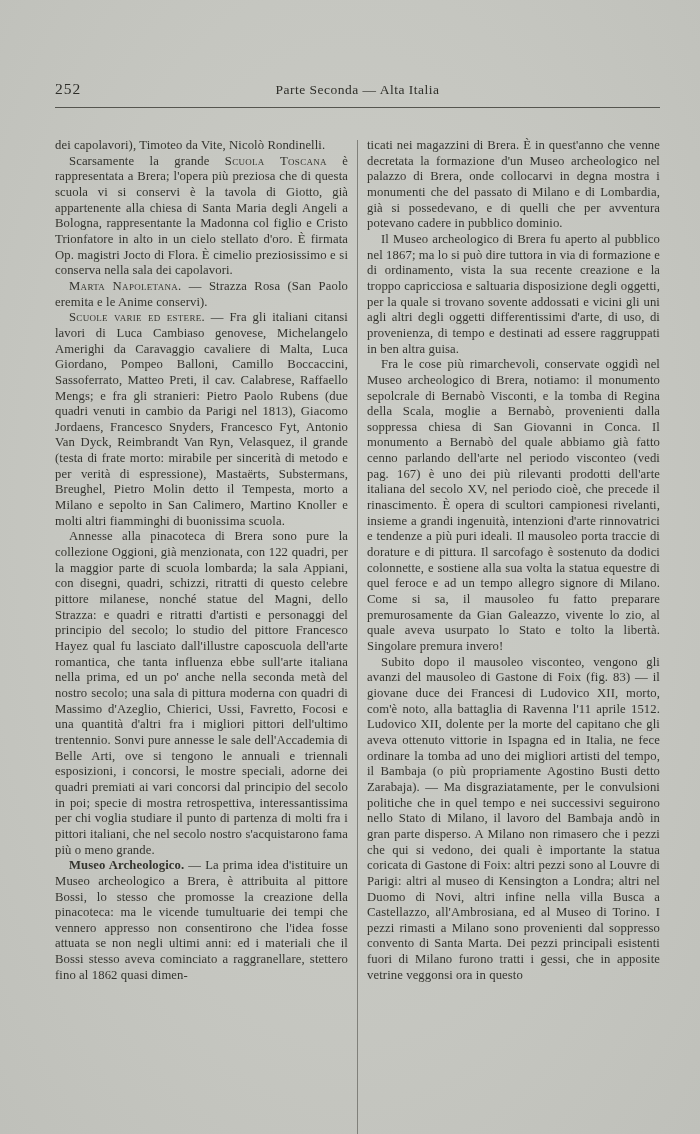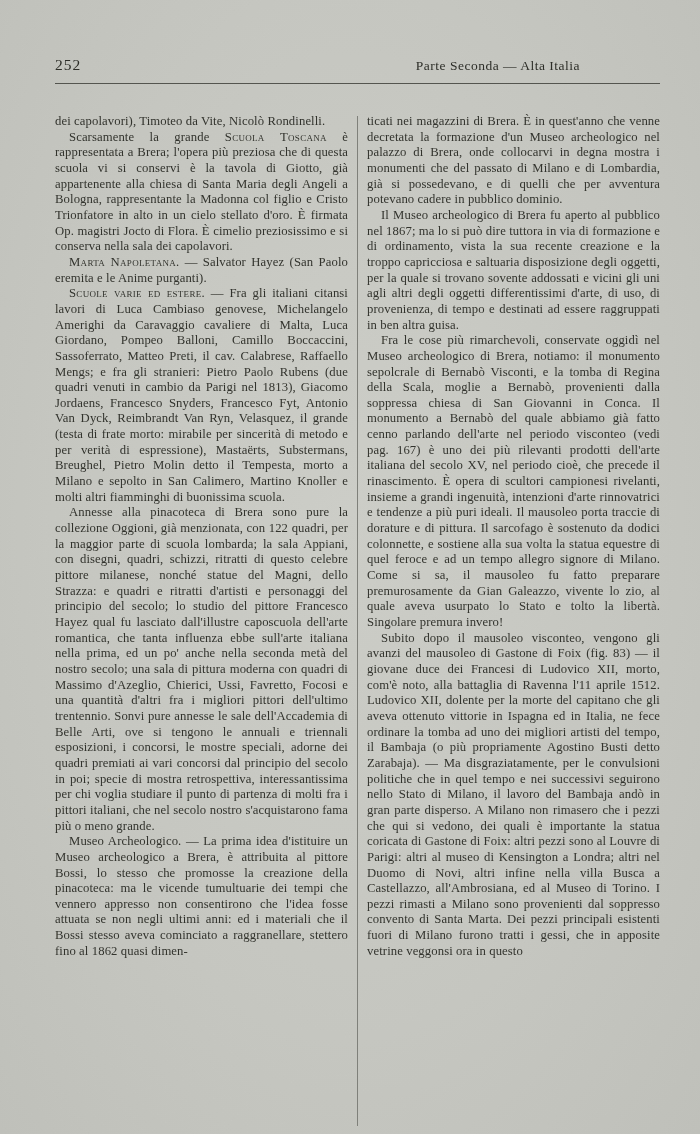--- a/index.html
+++ b/index.html
@@ -12,34 +12,35 @@
     overflow: hidden;
     background: radial-gradient(ellipse at 50% 45%, #cccdc7 0%, #c5c6c0 60%, #bfc0ba 100%);
     font-family: "Liberation Serif", "DejaVu Serif", serif;
     color: #33332d;
   }
   .page {
     box-sizing: border-box;
     width: 700px;
     height: 1064px;
     padding: 56px 40px 6px 55px;
+    margin-top: 24px;
   }
   .page-header {
     display: grid;
     grid-template-columns: 80px 1fr 80px;
     align-items: baseline;
     font-size: 14.5px;
     color: #2e2e29;
   }
   .page-number {
     font-size: 15.5px;
     letter-spacing: 1px;
   }
   .running-title {
-    text-align: right;
+    text-align: center;
     letter-spacing: 0.5px;
     font-size: 13.5px;
   }
   .header-rule {
     border: none;
     border-top: 1.2px solid #55554f;
     margin: 9px 0 0 0;
   }
   .text-block {
     display: flex;
@@ -61,41 +62,41 @@
     font-size: 12.7px;
     line-height: 15.65px;
     text-align: justify;
     letter-spacing: 0.1px;
   }
   .para.indent {
     text-indent: 14px;
   }
   .seg-plain { font-style: normal; }
   .seg-italic { }
-  .seg-bold { font-weight: normal; }
+  .seg-bold { font-weight: bold; }
   .seg-smallcaps { font-variant: small-caps; letter-spacing: 0.3px; }
 </style>
 </head>
 <body>
 
 <div class="page">
 
   <header class="page-header">
     <span class="page-number">252</span>
     <span class="running-title">Parte Seconda  —  Alta Italia</span>
     <span></span>
   </header>
 
   <hr class="header-rule">
 
   <div class="text-block">
     <div class="col">
         <p class="para"><span class="seg-plain">dei capolavori), Timoteo da Vite, Nicolò Rondinelli.</span></p>
         <p class="para indent"><span class="seg-plain">Scarsamente la grande </span><span class="seg-smallcaps">Scuola Toscana</span><span class="seg-plain"> è rappresentata a Brera; l'opera più preziosa che di questa scuola vi si conservi è la tavola di Giotto, già appartenente alla chiesa di Santa Maria degli Angeli a Bologna, rappresentante la </span><span class="seg-italic">Madonna col figlio</span><span class="seg-plain"> e </span><span class="seg-italic">Cristo Trionfatore</span><span class="seg-plain"> in alto in un cielo stellato d'oro. È firmata </span><span class="seg-italic">Op. magistri Jocto di Flora</span><span class="seg-plain">. È cimelio preziosissimo e si conserva nella sala dei capolavori.</span></p>
-        <p class="para indent"><span class="seg-smallcaps">Marta Napoletana</span><span class="seg-plain">. — Salvator Hayez (</span><span class="seg-italic">San Paolo eremita</span><span class="seg-plain"> e le </span><span class="seg-italic">Anime purganti</span><span class="seg-plain">).</span></p>
+        <p class="para indent"><span class="seg-smallcaps">Marta Napoletana</span><span class="seg-plain">. — Strazza Rosa (</span><span class="seg-italic">San Paolo eremita</span><span class="seg-plain"> e le </span><span class="seg-italic">Anime conservi</span><span class="seg-plain">).</span></p>
         <p class="para indent"><span class="seg-smallcaps">Scuole varie ed estere</span><span class="seg-plain">. — Fra gli italiani citansi lavori di Luca Cambiaso genovese, Michelangelo Amerighi da Caravaggio cavaliere di Malta, Luca Giordano, Pompeo Balloni, Camillo Boccaccini, Sassoferrato, Matteo Preti, il cav. Calabrese, Raffaello Mengs; e fra gli stranieri: Pietro Paolo Rubens (due quadri venuti in cambio da Parigi nel 1813), Giacomo Jordaens, Francesco Snyders, Francesco Fyt, Antonio Van Dyck, Reimbrandt Van Ryn, Velasquez, il grande (testa di frate morto: mirabile per sincerità di metodo e per verità di espressione), Mastaërts, Substermans, Breughel, Pietro Molin detto il Tempesta, morto a Milano e sepolto in San Calimero, Martino Knoller e molti altri fiamminghi di buonissima scuola.</span></p>
         <p class="para indent"><span class="seg-plain">Annesse alla pinacoteca di Brera sono pure la collezione Oggioni, già menzionata, con 122 quadri, per la maggior parte di scuola lombarda; la sala Appiani, con disegni, quadri, schizzi, ritratti di questo celebre pittore milanese, nonché statue del Magni, dello Strazza: e quadri e ritratti d'artisti e personaggi del principio del secolo; lo studio del pittore Francesco Hayez qual fu lasciato dall'illustre caposcuola dell'arte romantica, che tanta influenza ebbe sull'arte italiana nella prima, ed un po' anche nella seconda metà del nostro secolo; una sala di pittura moderna con quadri di Massimo d'Azeglio, Chierici, Ussi, Favretto, Focosi e una quantità d'altri fra i migliori pittori dell'ultimo trentennio. Sonvi pure annesse le sale dell'Accademia di Belle Arti, ove si tengono le annuali e triennali esposizioni, i concorsi, le mostre speciali, adorne dei quadri premiati ai vari concorsi dal principio del secolo in poi; specie di mostra retrospettiva, interessantissima per chi voglia studiare il punto di partenza di molti fra i pittori italiani, che nel secolo nostro s'acquistarono fama più o meno grande.</span></p>
         <p class="para indent"><span class="seg-bold">Museo Archeologico.</span><span class="seg-plain"> — La prima idea d'istituire un Museo archeologico a Brera, è attribuita al pittore Bossi, lo stesso che promosse la creazione della pinacoteca: ma le vicende tumultuarie dei tempi che vennero appresso non consentirono che l'idea fosse attuata se non negli ultimi anni: ed i materiali che il Bossi stesso aveva cominciato a raggranellare, stettero fino al 1862 quasi dimen-</span></p>
       </div>
     <div class="col-divider"></div>
     <div class="col">
         <p class="para"><span class="seg-plain">ticati nei magazzini di Brera. È in quest'anno che venne decretata la formazione d'un Museo archeologico nel palazzo di Brera, onde collocarvi in degna mostra i monumenti che del passato di Milano e di Lombardia, già si possedevano, e di quelli che per avventura potevano cadere in pubblico dominio.</span></p>
         <p class="para indent"><span class="seg-plain">Il Museo archeologico di Brera fu aperto al pubblico nel 1867; ma lo si può dire tuttora in via di formazione e di ordinamento, vista la sua recente creazione e la troppo capricciosa e saltuaria disposizione degli oggetti, per la quale si trovano sovente addossati e vicini gli uni agli altri degli oggetti differentissimi d'arte, di uso, di provenienza, di tempo e destinati ad essere raggruppati in ben altra guisa.</span></p>
         <p class="para indent"><span class="seg-plain">Fra le cose più rimarchevoli, conservate oggidì nel Museo archeologico di Brera, notiamo: il monumento sepolcrale di Bernabò Visconti, e la tomba di Regina della Scala, moglie a Bernabò, provenienti dalla soppressa chiesa di San Giovanni in Conca. Il monumento a Bernabò del quale abbiamo già fatto cenno parlando dell'arte nel periodo visconteo (vedi pag. 167) è uno dei più rilevanti prodotti dell'arte italiana del secolo XV, nel periodo cioè, che precede il rinascimento. È opera di scultori campionesi rivelanti, insieme a grandi ingenuità, intenzioni d'arte rinnovatrici e tendenze a più puri ideali. Il mausoleo porta traccie di dorature e di pittura. Il sarcofago è sostenuto da dodici colonnette, e sostiene alla sua volta la statua equestre di quel feroce e ad un tempo allegro signore di Milano. Come si sa, il mausoleo fu fatto preparare premurosamente da Gian Galeazzo, vivente lo zio, al quale aveva usurpato lo Stato e tolto la libertà. Singolare premura invero!</span></p>
         <p class="para indent"><span class="seg-plain">Subito dopo il mausoleo visconteo, vengono gli avanzi del mausoleo di Gastone di Foix (fig. 83) — il giovane duce dei Francesi di Ludovico XII, morto, com'è noto, alla battaglia di Ravenna l'11 aprile 1512. Ludovico XII, dolente per la morte del capitano che gli aveva ottenuto vittorie in Ispagna ed in Italia, ne fece ordinare la tomba ad uno dei migliori artisti del tempo, il Bambaja (o più propriamente Agostino Busti detto Zarabaja). — Ma disgraziatamente, per le convulsioni politiche che in quel tempo e nei successivi seguirono nello Stato di Milano, il lavoro del Bambaja andò in gran parte disperso. A Milano non rimasero che i pezzi che qui si vedono, dei quali è importante la statua coricata di Gastone di Foix: altri pezzi sono al Louvre di Parigi: altri al museo di Kensington a Londra; altri nel Duomo di Novi, altri infine nella villa Busca a Castellazzo, all'Ambrosiana, ed al Museo di Torino. I pezzi rimasti a Milano sono provenienti dal soppresso convento di Santa Marta. Dei pezzi principali esistenti fuori di Milano furono tratti i gessi, che in apposite vetrine veggonsi ora in questo</span></p>

